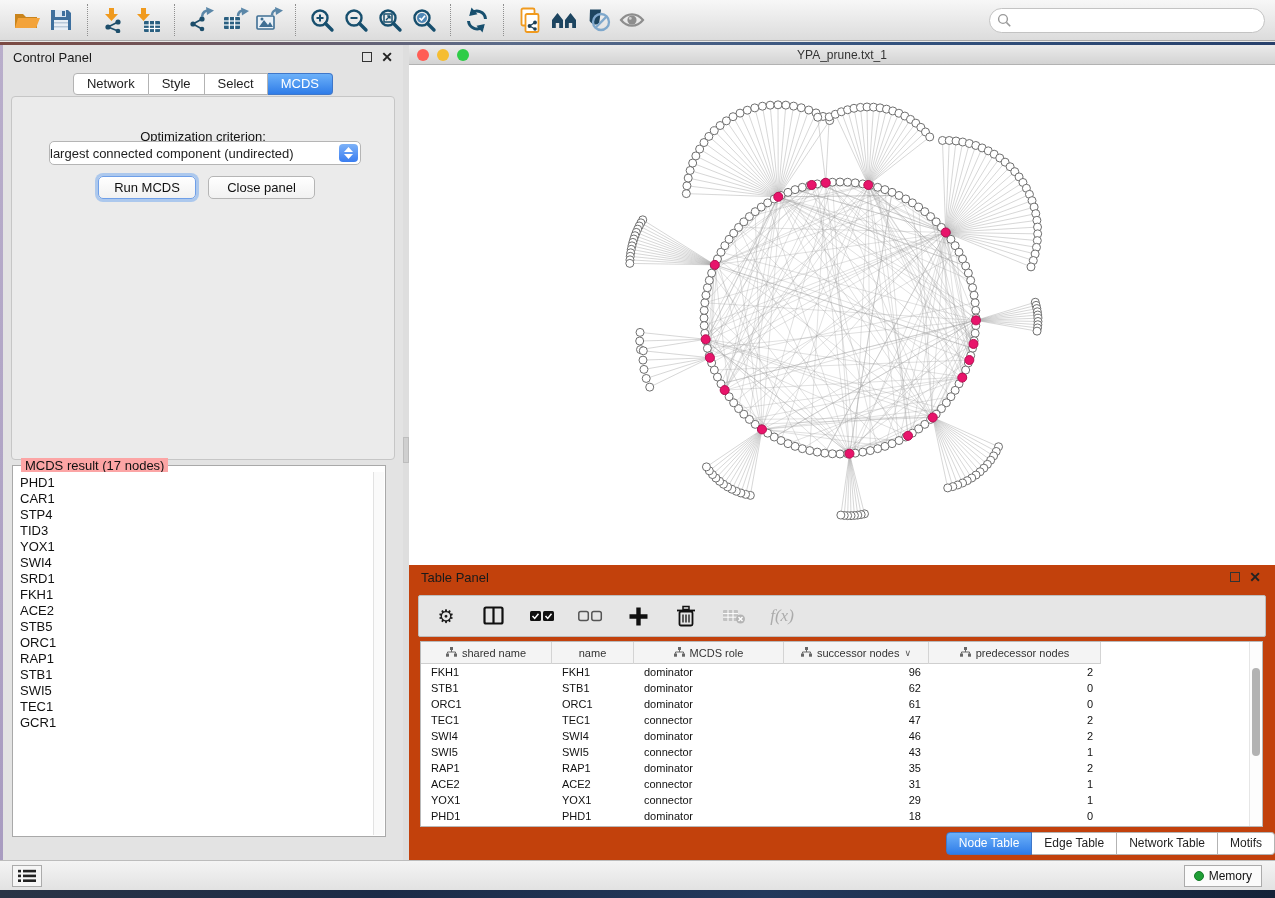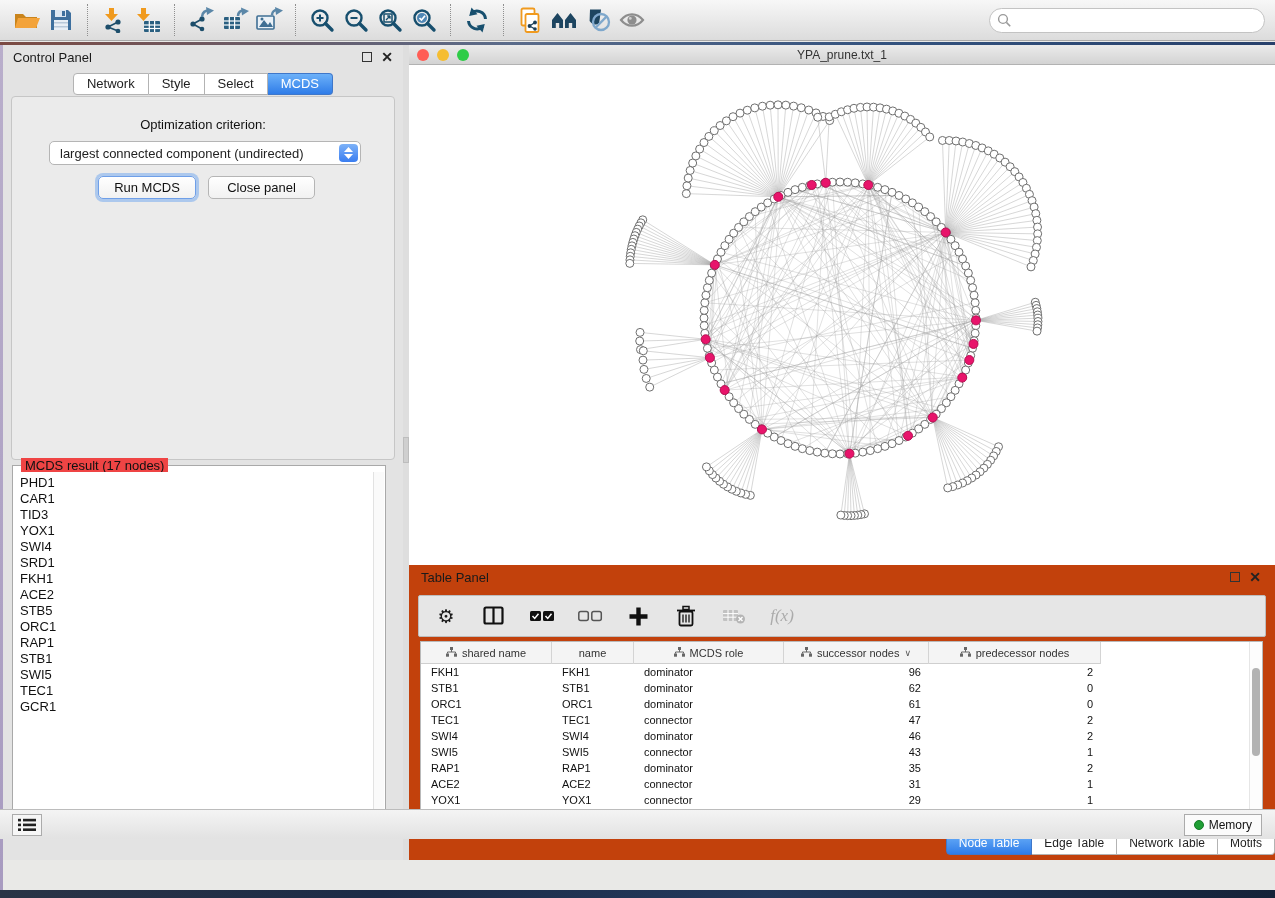--- a/index.html
+++ b/index.html
@@ -36,37 +36,37 @@
   #cp-tabs { position:absolute; left:0; top:28px; width:100%; display:flex; justify-content:center; z-index:3; }
   .seg { display:inline-flex; }
   .seg .tab { background:#fff; border:1px solid #b3b3b3; border-left:none; padding:2px 13px 3px;
     font-size:13px; color:#222; cursor:pointer; white-space:nowrap; }
   .seg .tab:first-child { border-left:1px solid #b3b3b3; border-radius:4px 0 0 4px; }
   .seg .tab:last-child { border-radius:0 4px 4px 0; }
   .seg .tab.sel { background:linear-gradient(#6cb1f9,#2f7ce8); color:#fff; border-color:#3f77c9; }
 
   #cp-inner { position:absolute; left:8px; top:51px; width:384px; height:364px;
     background:#ebebeb; border:1px solid #c6c6c6; border-radius:4px; }
-  #opt-label { text-align:center; margin-top:20px; font-size:13px; color:#111; }
+  #opt-label { text-align:center; margin-top:32px; font-size:13px; color:#111; }
   #criterion { position:absolute; left:37px; top:44px; width:312px; height:24px; background:#fff;
     border:1px solid #b5b5b5; border-radius:5px; font-size:13px; display:flex; align-items:center;
-    padding-left:10px; cursor:pointer; }
+    cursor:pointer; }
   #criterion .spin { position:absolute; right:2px; top:2px; width:19px; height:18px; border-radius:4px;
     background:linear-gradient(#7db2f8,#3a7df0); display:flex; flex-direction:column;
     align-items:center; justify-content:center; gap:2px; }
   .btn { background:linear-gradient(#ffffff,#f1f1f1); border:1px solid #b5b5b5; border-radius:5px;
     font-size:13px; height:23px; padding:0 14px; cursor:pointer; color:#111;
     font-family:"Liberation Sans",sans-serif; }
   #run-btn { position:absolute; left:86px; top:79px; width:98px;
     border-color:#6f9fe8; box-shadow:0 0 0 3px rgba(110,165,240,.5); }
   #close-btn { position:absolute; left:196px; top:79px; width:107px; }
 
   #mcds-box { position:absolute; left:9px; top:420px; width:374px; height:372px;
     border:1px solid #a9a9a9; background:#fff; }
-  #mcds-legend { position:absolute; left:8px; top:-8px; background:#ef4444; padding:0 4px;
+  #mcds-legend { position:absolute; left:8px; top:-8px; background:#fca5a5; padding:0 4px;
     font-size:13px; color:#111;text-align:center; }
   #mcds-list { position:absolute; left:1px; top:6px; right:12px; bottom:1px; overflow:hidden;
     padding:3px 0 0 6px; background:#fff; }
   #mcds-list .li { font-size:13px; line-height:16px; color:#111; }
   #mcds-scroll { position:absolute; right:1px; top:6px; width:11px; bottom:1px;
     background:#fafafa; border-left:1px solid #e2e2e2; }
 
   
   #splitter { position:absolute; left:403px; top:45px; width:6px; height:815px; background:#dedede; }
   #splitter .grip { position:absolute; left:0; top:392px; width:6px; height:26px;
@@ -99,21 +99,21 @@
   .td.l { padding-left:10px; text-align:left; }
   .td.r { padding-right:8px; text-align:right; }
   #tbody-scroll { position:absolute; right:0; top:0; width:13px; height:184px; background:#fdfdfd;
     border-left:1px solid #e6e6e6; }
   #tbody-thumb { position:absolute; left:2px; top:26px; width:8px; height:88px; background:#b3b3b3; border-radius:4px; }
 
   #tp-tabs { position:absolute; left:0; bottom:5px; width:100%; display:flex; justify-content:flex-end; }
   #tp-tabs .tab { font-size:12px; padding:3px 12px 4px; }
 
   
-  #status-bar { position:absolute; left:0; top:809px; width:1275px; height:30px;
+  #status-bar { position:absolute; left:0; top:860px; width:1275px; height:30px;
     background:linear-gradient(#f4f4f4,#e2e2e2); border-top:1px solid #bcbcbc; }
   #list-btn { position:absolute; left:12px; top:4px; width:30px; height:22px; background:#f6f6f6;
     border:1px solid #ababab; display:flex; align-items:center; justify-content:center; cursor:pointer; }
   #memory-btn { position:absolute; right:13px; top:4px; height:22px; background:#fbfbfb;
     border:1px solid #ababab; display:flex; align-items:center; gap:5px; padding:0 9px; font-size:12px;
     cursor:pointer; color:#111; }
   #memory-dot { width:10px; height:10px; border-radius:50%; background:#1f9e35; border:1px solid #157a27; }
 
   
   #desktop-strip { position:absolute; left:0; top:890px; width:1275px; height:8px;
@@ -323,20 +323,21 @@
       </span>
     </div>
     <button class="btn" id="run-btn">Run MCDS</button>
     <button class="btn" id="close-btn">Close panel</button>
   </div>
   <div id="mcds-box">
     <span id="mcds-legend">MCDS result (17 nodes)</span>
     <div id="mcds-list">
         <div class="li">PHD1</div>
         <div class="li">CAR1</div>
+        <div class="li">STP4</div>
         <div class="li">TID3</div>
         <div class="li">YOX1</div>
         <div class="li">SWI4</div>
         <div class="li">SRD1</div>
         <div class="li">FKH1</div>
         <div class="li">ACE2</div>
         <div class="li">STB5</div>
         <div class="li">ORC1</div>
         <div class="li">RAP1</div>
         <div class="li">STB1</div>

